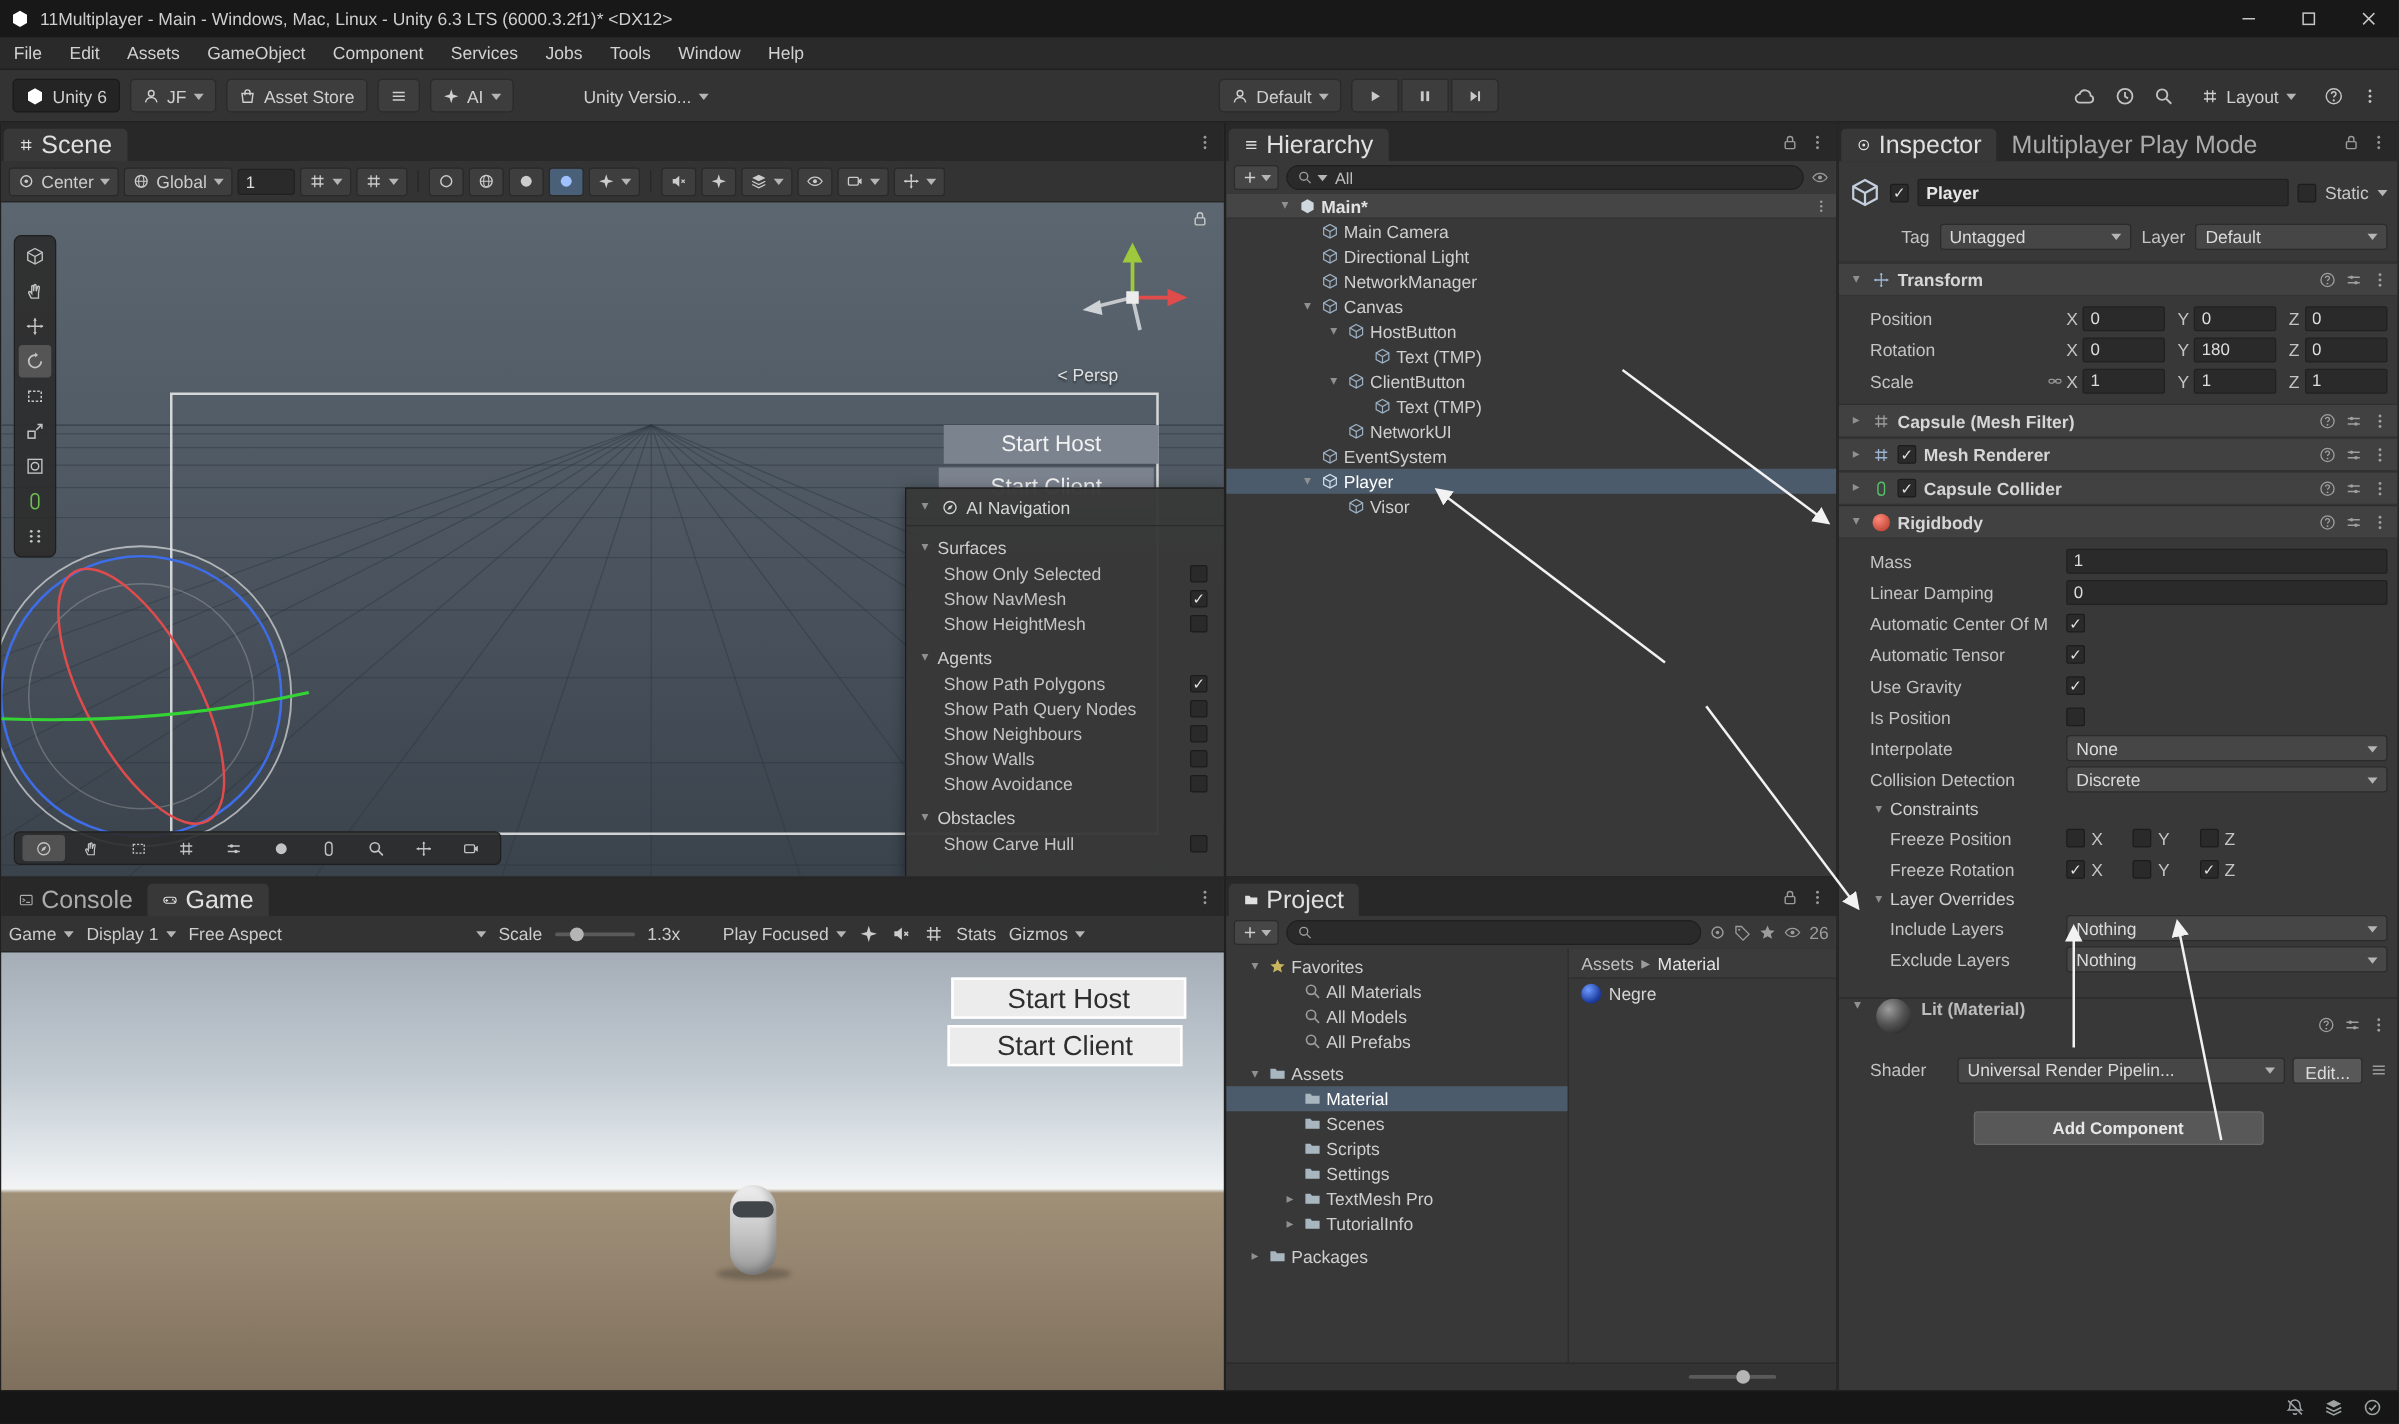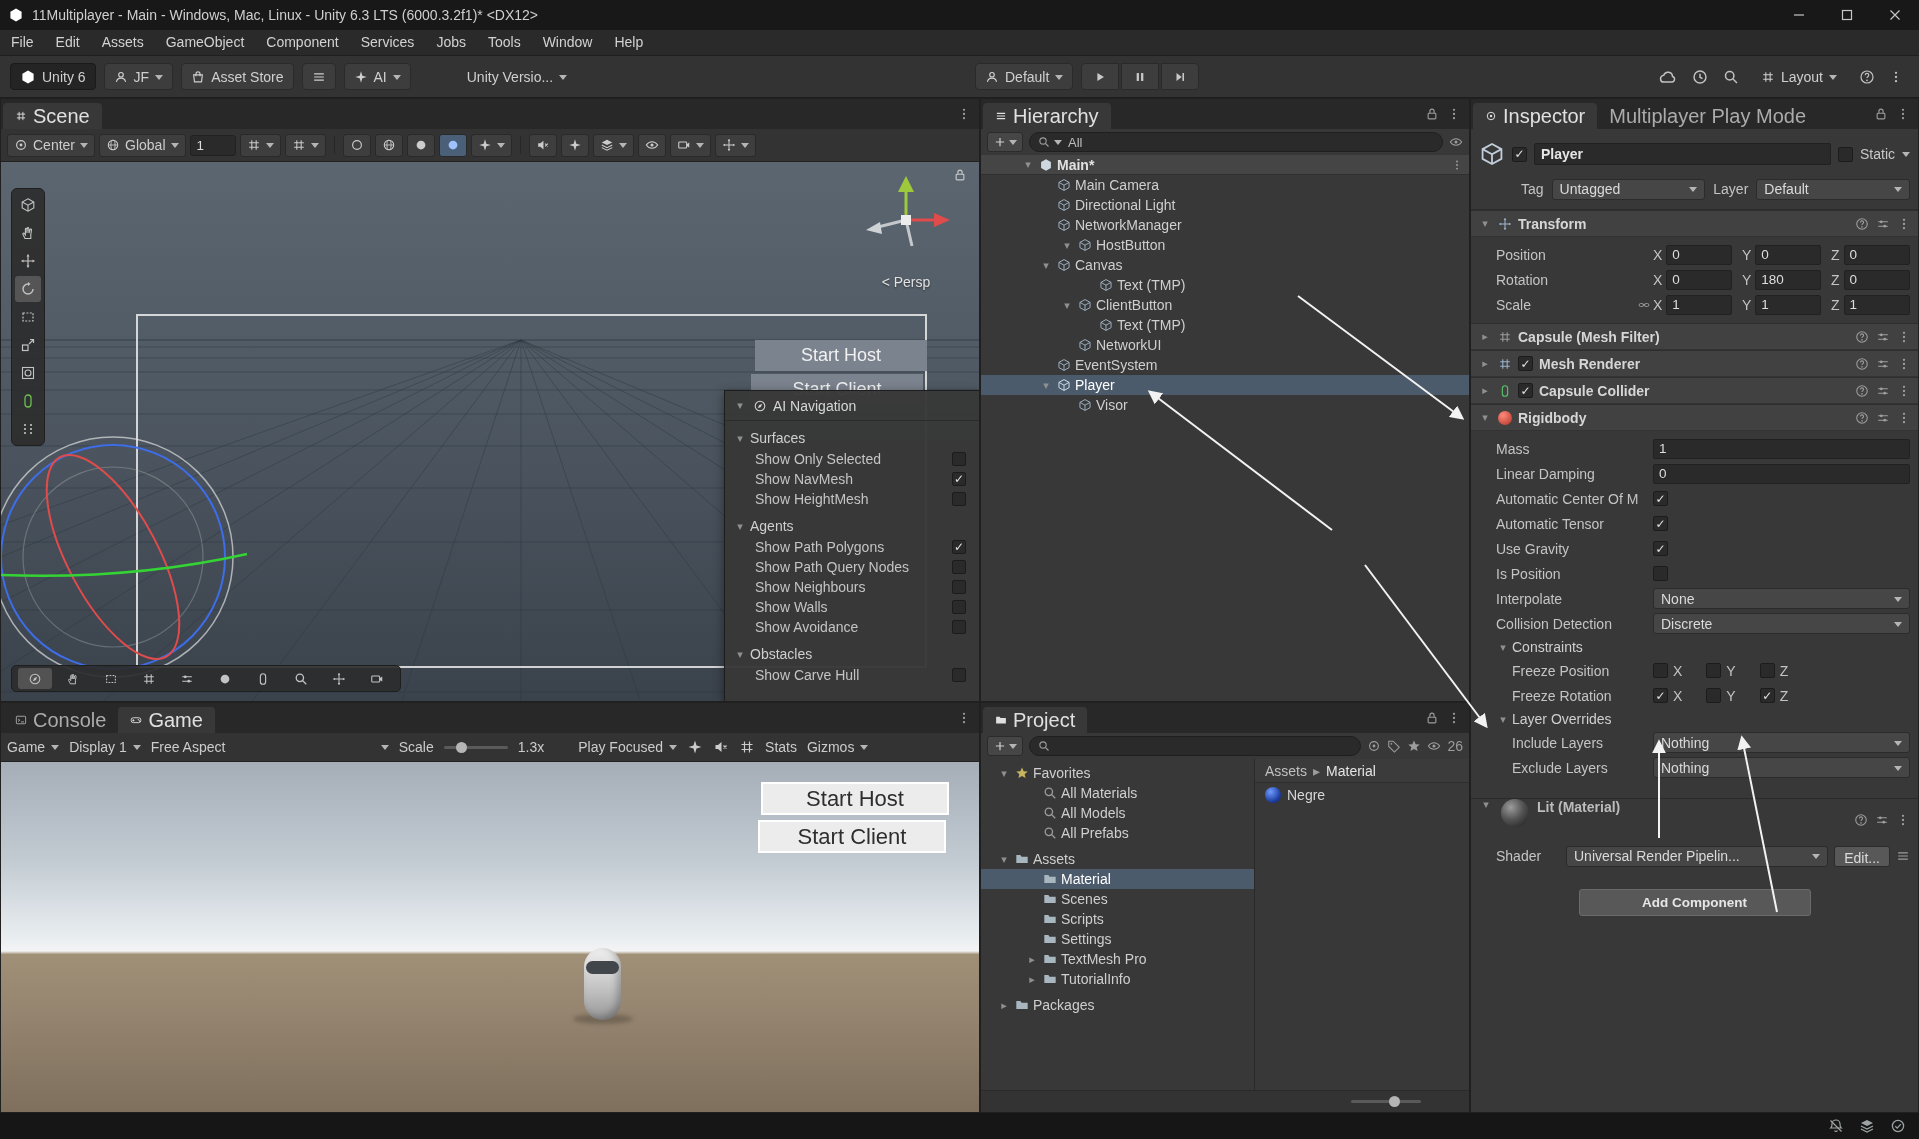--- a/index.html
+++ b/index.html
@@ -52,21 +52,21 @@
   align-items:center;gap:5px;padding:0 6px;color:#cccccc}
 .tbtn.sel{background:#4a5f78}
 .snapfield{width:46px;height:21px;background:#2a2a2a;border:1px solid #212121;border-radius:2px;
   color:#ddd;padding:0 6px;border-radius:3px}
 #sviewport{position:relative;flex:1;overflow:hidden;
   background:linear-gradient(180deg,#5b6670 0%,#535d67 30%,#4a535d 58%,#3a424c 100%)}
 .canvasrect{position:absolute;left:135px;top:152px;width:791px;height:354px;
   border:2px solid rgba(235,235,235,.85)}
 .scenebtn{position:absolute;width:172px;height:31px;background:#7b838e;color:#f1f1f1;font-size:18px;
   display:flex;align-items:center;justify-content:center}
-#axisgizmo{position:absolute;left:845px;top:10px;width:120px;height:136px;text-align:center}
+#axisgizmo{position:absolute;left:845px;top:28px;width:120px;height:136px;text-align:left}
 #persp{color:#e2e2e2;font-size:14px;text-shadow:0 1px 2px rgba(0,0,0,.5);margin-top:2px}
 #scenelock{position:absolute;right:12px;top:6px;color:#c9c9c9}
 #toolstrip{position:absolute;left:10px;top:26px;width:34px;background:rgba(44,44,44,.92);
   border:1px solid #1f1f1f;border-radius:6px;padding:3px;display:flex;flex-direction:column;gap:2px}
 .tsbtn{width:26px;height:26px;border-radius:3px;display:flex;align-items:center;justify-content:center;color:#c3c3c3}
 .tsbtn.on{background:#555555}
 .tsbtn.green{color:#6fbf50}
 #overlaybar{position:absolute;left:10px;bottom:9px;height:27px;background:rgba(45,45,45,.92);
   border:1px solid #1f1f1f;border-radius:5px;display:flex;align-items:center;gap:4px;padding:0 6px}
 .obtn{width:34px;height:21px;border-radius:3px;display:flex;align-items:center;justify-content:center;color:#c3c3c3}
@@ -947,33 +947,33 @@
         </svg>
         <span>Directional Light</span>
       </div>
     <div class="hrow d1">
         <span class="fx"></span>
         <svg class="ic14 hic">
           <use href="#i-cube"></use>
         </svg>
         <span>NetworkManager</span>
       </div>
+    <div class="hrow d1">
+        <span class="fo"></span>
+        <svg class="ic14 hic">
+          <use href="#i-cube"></use>
+        </svg>
+        <span>Canvas</span>
+      </div>
     <div class="hrow d2">
         <span class="fo"></span>
         <svg class="ic14 hic">
           <use href="#i-cube"></use>
         </svg>
         <span>HostButton</span>
-      </div>
-    <div class="hrow d1">
-        <span class="fo"></span>
-        <svg class="ic14 hic">
-          <use href="#i-cube"></use>
-        </svg>
-        <span>Canvas</span>
       </div>
     <div class="hrow d3">
         <span class="fx"></span>
         <svg class="ic14 hic">
           <use href="#i-cube"></use>
         </svg>
         <span>Text (TMP)</span>
       </div>
     <div class="hrow d2">
         <span class="fo"></span>

